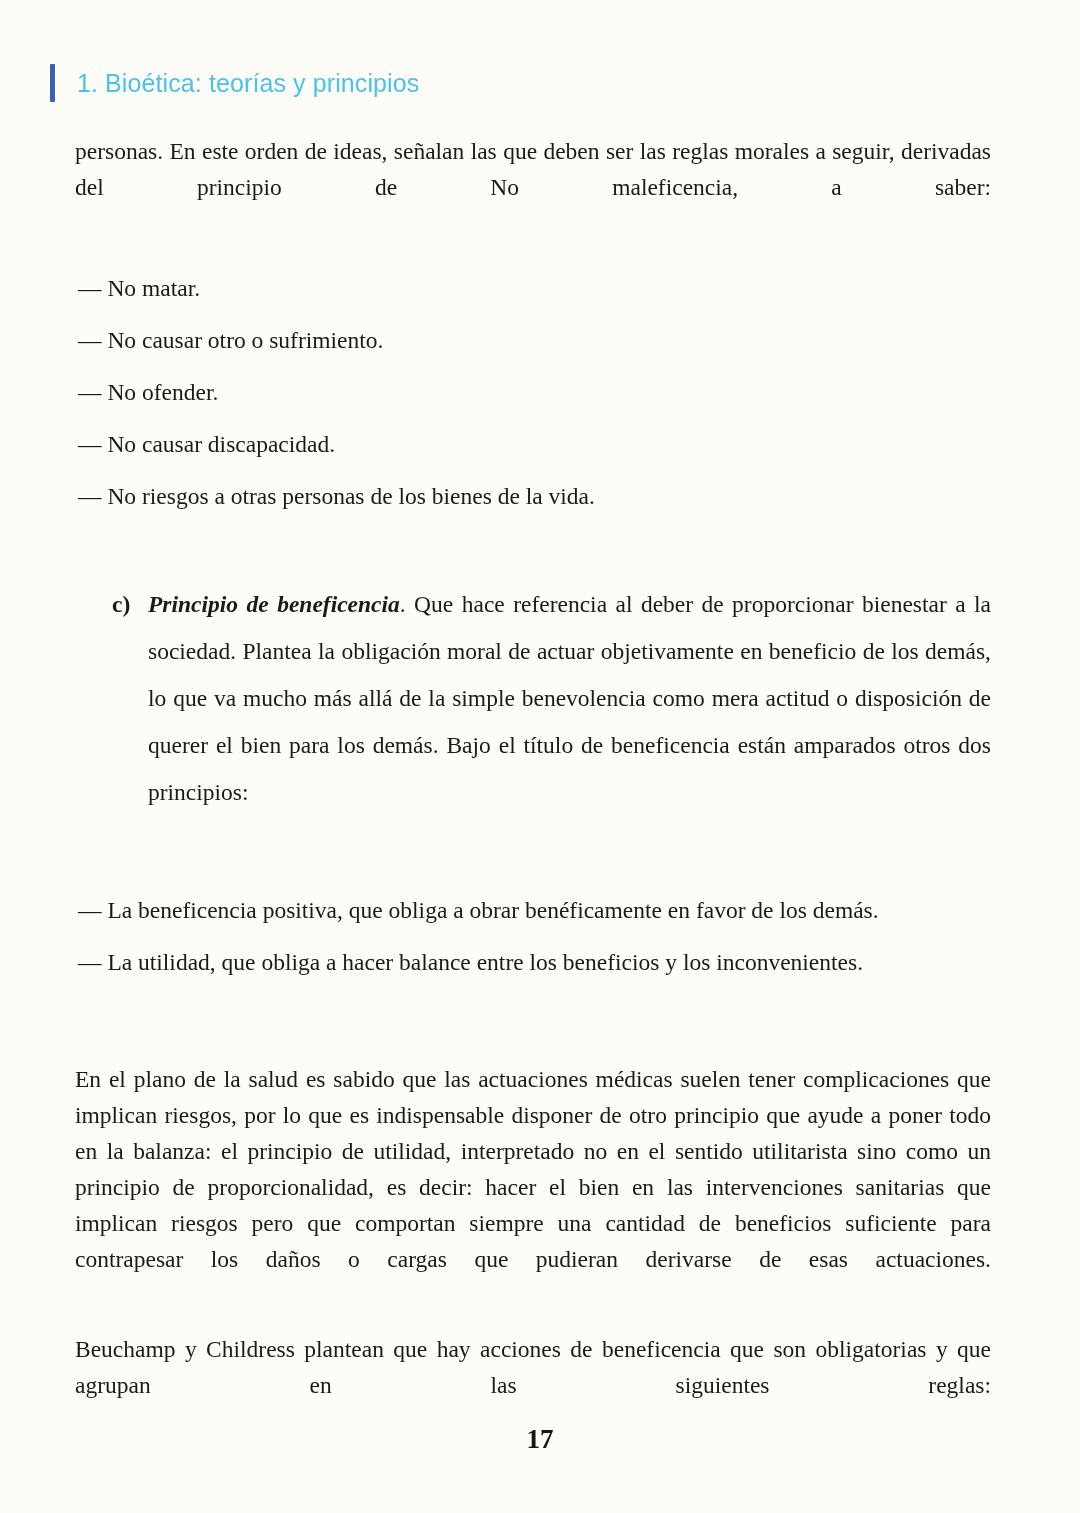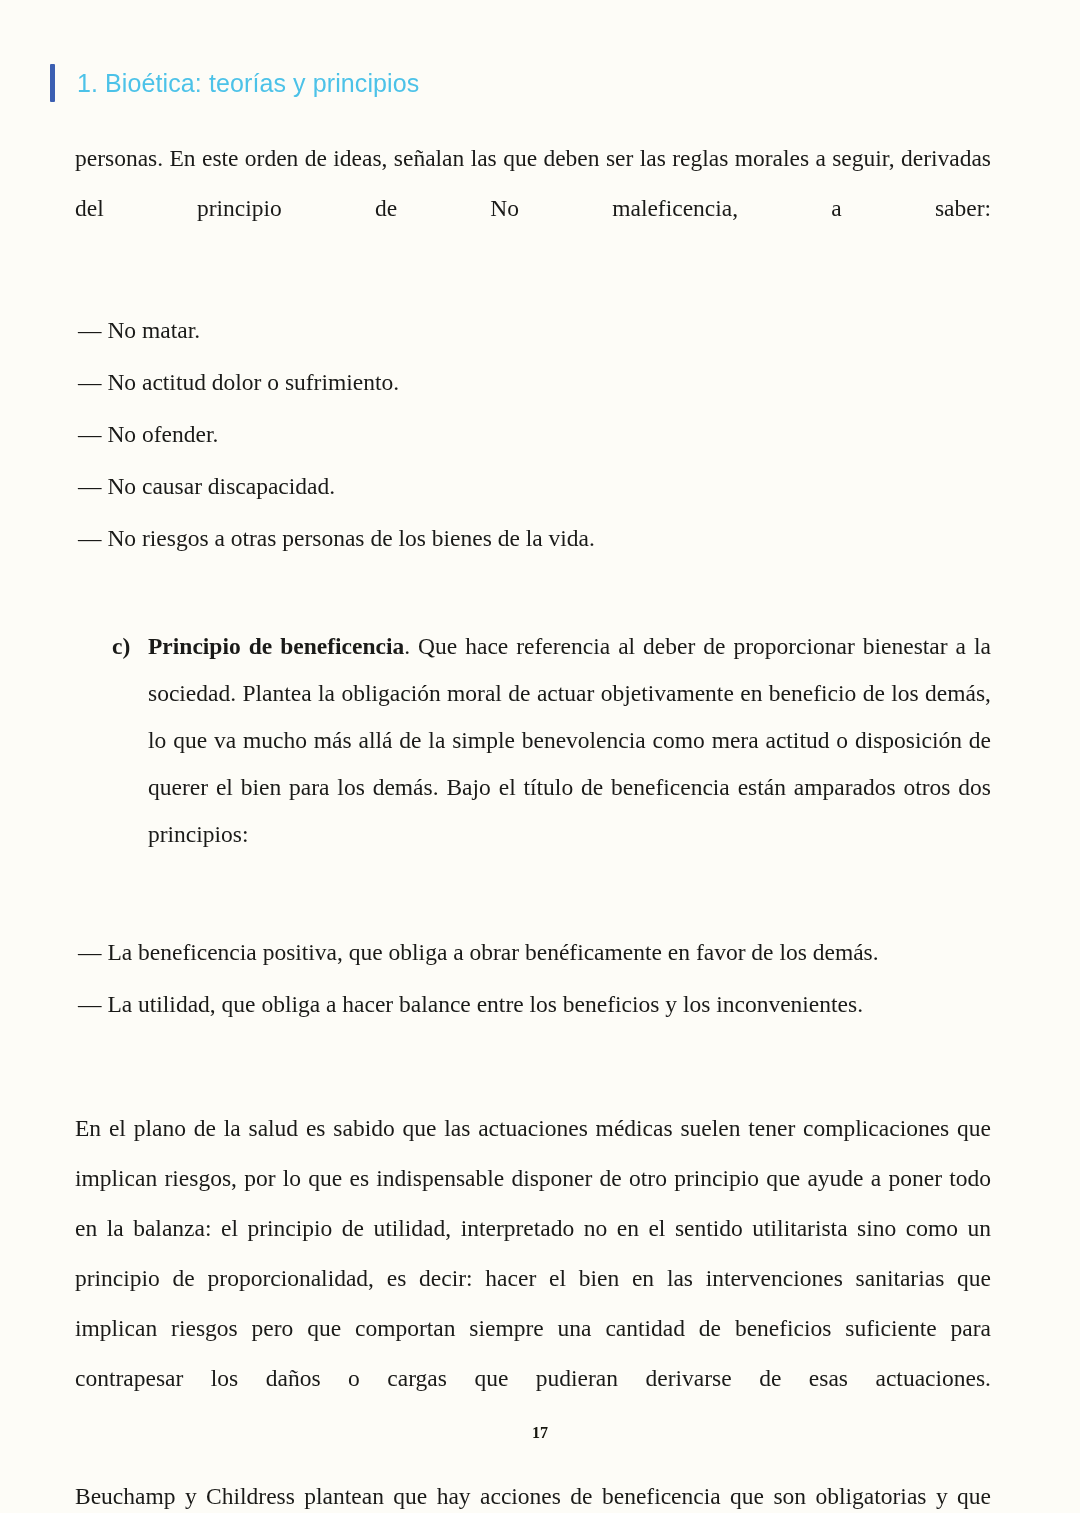--- a/index.html
+++ b/index.html
@@ -54,21 +54,21 @@
   .content {
     position: absolute;
     left: 75px;
     top: 133px;
     width: 916px;
   }
 
   p.para {
     margin: 0;
     font-size: 23.5px;
-    line-height: 50px;
+    line-height: 36px;
     text-align: justify;
     text-justify: inter-word;
     hyphens: none;
   }
   p.para::after {
     content: "";
     display: inline-block;
     width: 100%;
   }
 
@@ -110,30 +110,31 @@
     text-align: justify;
     text-justify: inter-word;
   }
   .lettered-item .item-body::after {
     content: "";
     display: inline-block;
     width: 100%;
   }
   .lettered-item .item-body b {
     font-weight: bold;
+    font-style: italic;
   }
 
   
   .page-number {
     position: absolute;
     left: 0;
     right: 0;
     top: 1424px;
     text-align: center;
-    font-size: 16px;
+    font-size: 27px;
     font-weight: bold;
     color: #17170f;
   }
 </style>
 </head>
 <body>
 
 <div class="page">
 
   <div class="running-header">
@@ -142,21 +143,21 @@
   </div>
 
   <div class="content">
 
     <p class="para">personas. En este orden de ideas, señalan las que deben ser las reglas morales a seguir, derivadas del principio de No maleficencia, a saber:</p>
 
     <div class="gap-sm"></div>
 
     <ul class="dash-list">
       <li>— No matar.</li>
-      <li>— No actitud dolor o sufrimiento.</li>
+      <li>— No causar otro o sufrimiento.</li>
       <li>— No ofender.</li>
       <li>— No causar discapacidad.</li>
       <li>— No riesgos a otras personas de los bienes de la vida.</li>
     </ul>
 
     <div class="gap-lg"></div>
 
     <div class="lettered-item">
       <div class="marker">c)</div>
       <div class="item-body">

